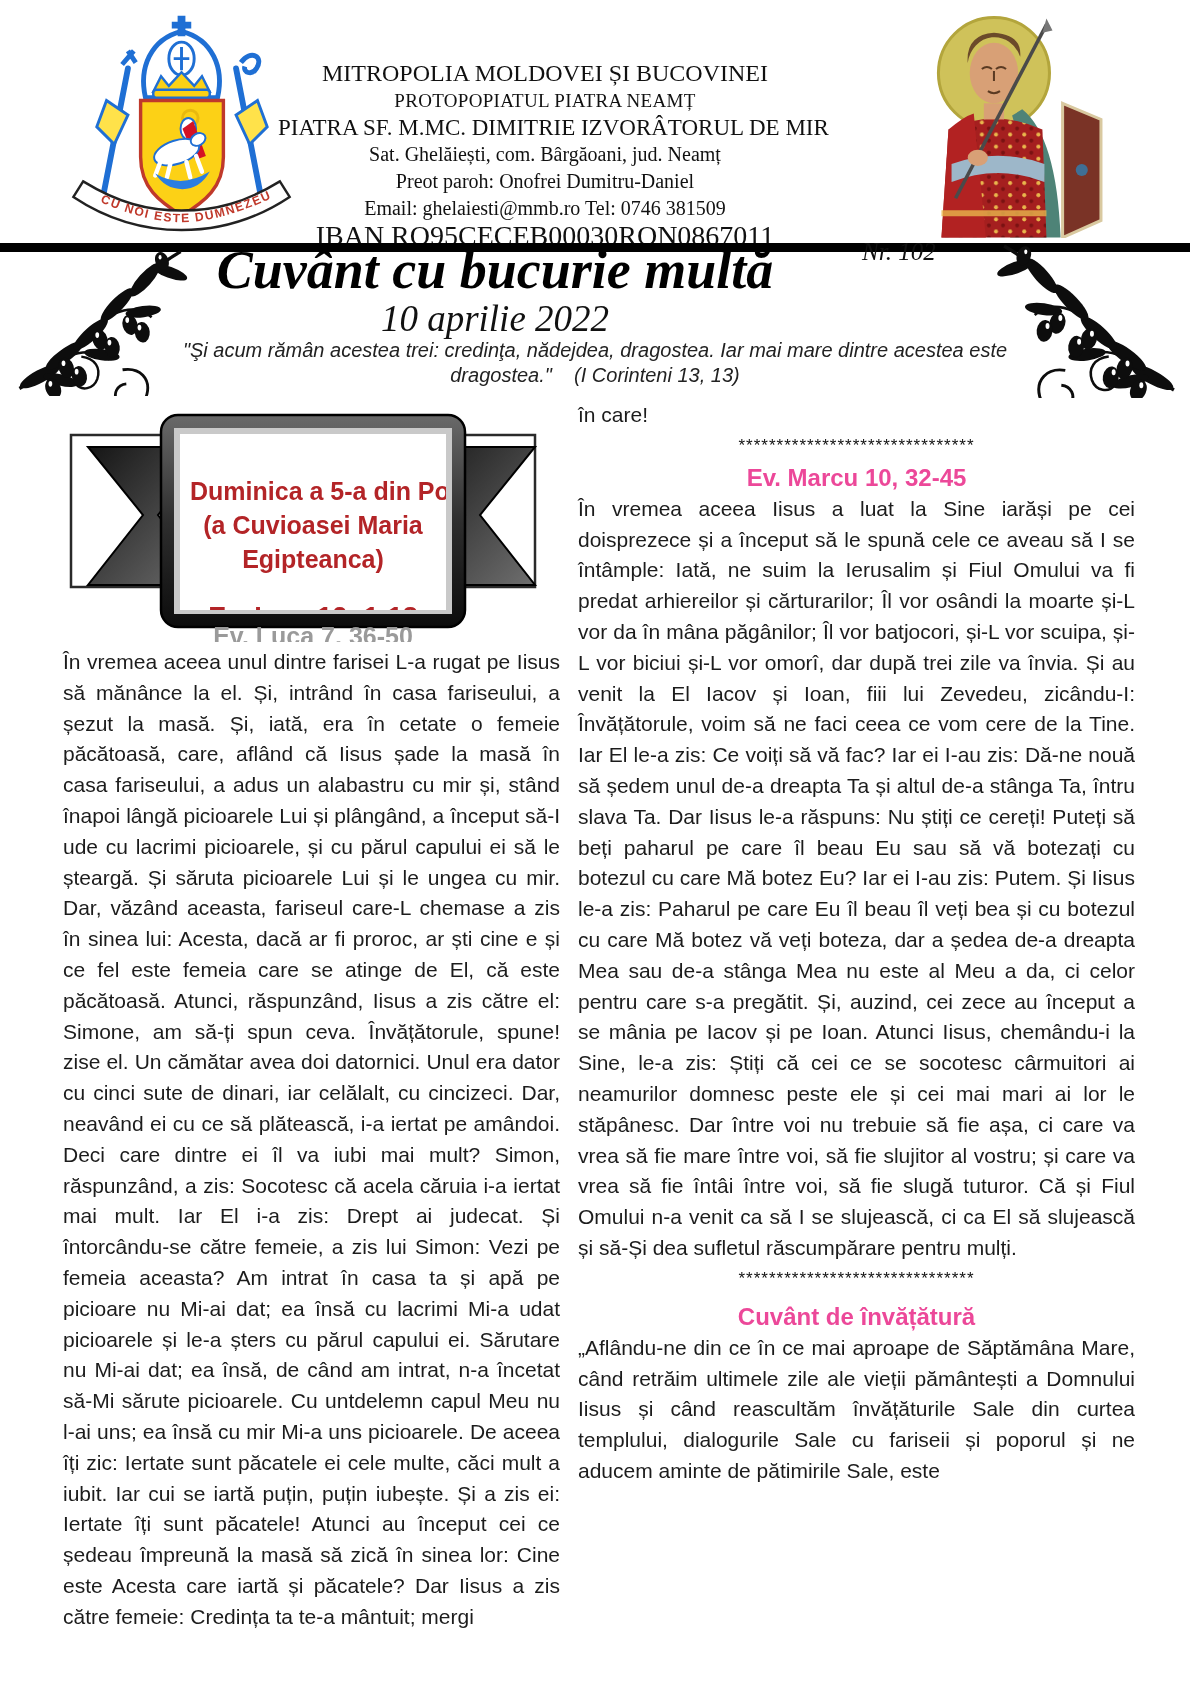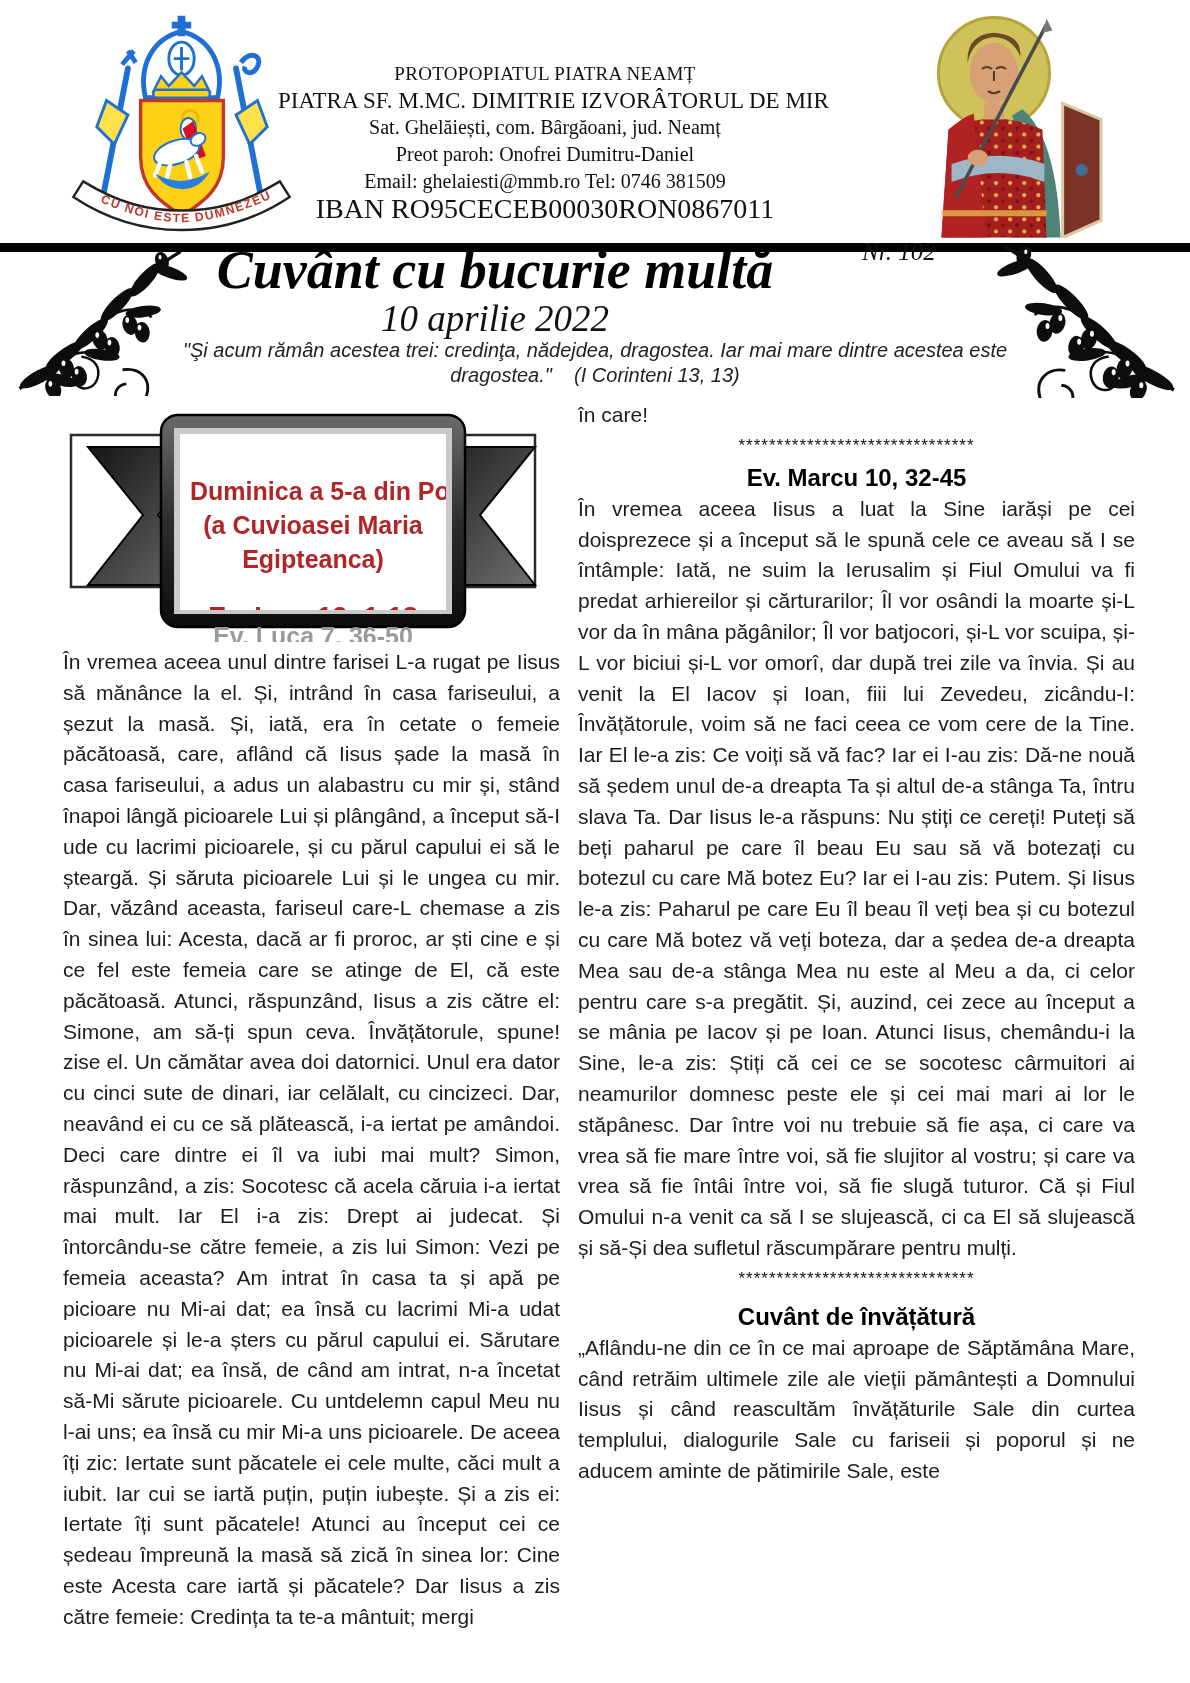--- a/index.html
+++ b/index.html
@@ -46,21 +46,21 @@
   }
   
   .col-left  { position:absolute; left:63px;  top:405px; width:497px; }
   .col-right { position:absolute; left:578px; top:400px; width:557px; }
   .body-text {
     font-size:21px; line-height:30.8px; text-align:justify; color:#1c1c1c;
   }
   .cont-line { font-size:21px; line-height:30.8px; }
   .sep { text-align:center; font-size:17px; line-height:30px; letter-spacing:1px; color:#111; }
   .red-heading {
-    text-align:center; font-weight:bold; font-size:24px; line-height:33px; color:#000000;
+    text-align:center; font-weight:bold; font-size:24px; line-height:33px; color:#ec4899;
   }
   .banner-wrap { position:relative; width:497px; height:237px; margin-bottom:5px; }
   .banner-wrap svg { display:block; }
   .defs-holder { position:absolute; width:0; height:0; overflow:hidden; }
 </style>
 </head>
 <body>
 
 <div class="page">
 
@@ -144,20 +144,21 @@
       <defs>
           <path id="mottoPath" d="M26,196 C66,214 96,220 117,220 C138,220 168,214 208,196"></path>
         </defs>
       <text font-family="Liberation Sans, sans-serif" font-size="12.5" font-weight="bold" fill="#c0392b" letter-spacing="1.5">
         <textPath href="#mottoPath" startOffset="8">CU NOI ESTE DUMNEZEU</textPath>
       </text>
     </svg>
   </div>
 
   <div class="header-text">
+    <div class="hl hl1">MITROPOLIA MOLDOVEI ȘI BUCOVINEI</div>
     <div class="hl hl2">PROTOPOPIATUL PIATRA NEAMȚ</div>
     <div class="hl hl3">PIATRA SF. M.MC. DIMITRIE IZVORÂTORUL DE MIR</div>
     <div class="hl hl4">Sat. Ghelăiești, com. Bârgăoani, jud. Neamț</div>
     <div class="hl hl5">Preot paroh: Onofrei Dumitru-Daniel</div>
     <div class="hl hl6">Email: ghelaiesti@mmb.ro Tel: 0746 381509</div>
     <div class="hl hl7">IBAN RO95CECEB00030RON0867011</div>
   </div>
 
   <div class="saint">
     <svg width="212" height="228" viewBox="0 0 210 225">

